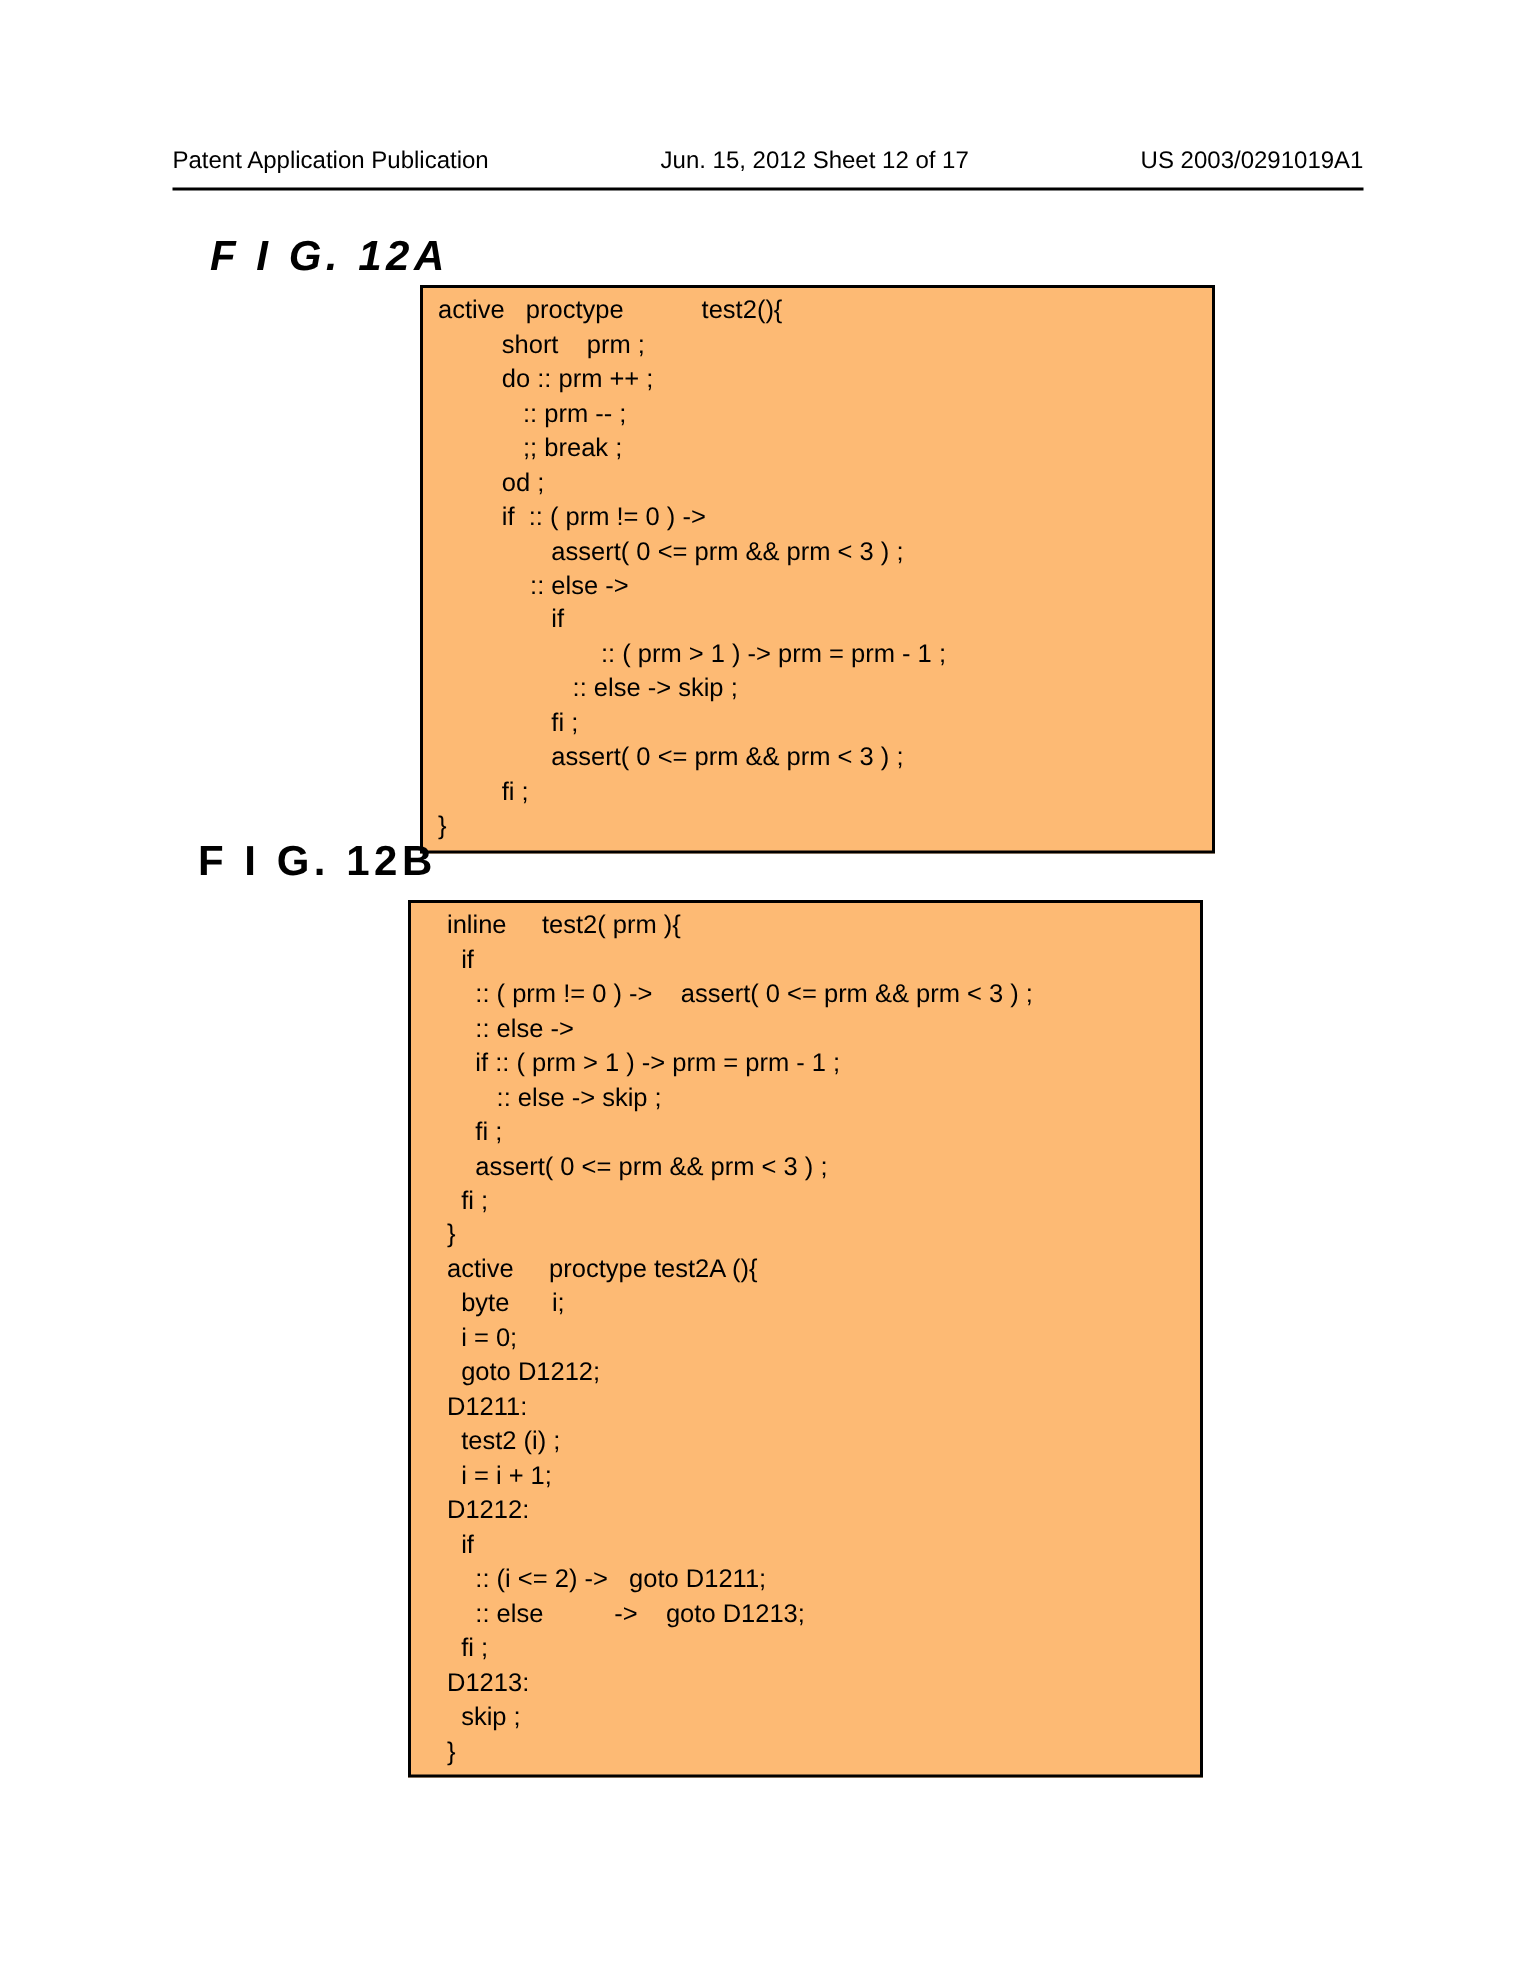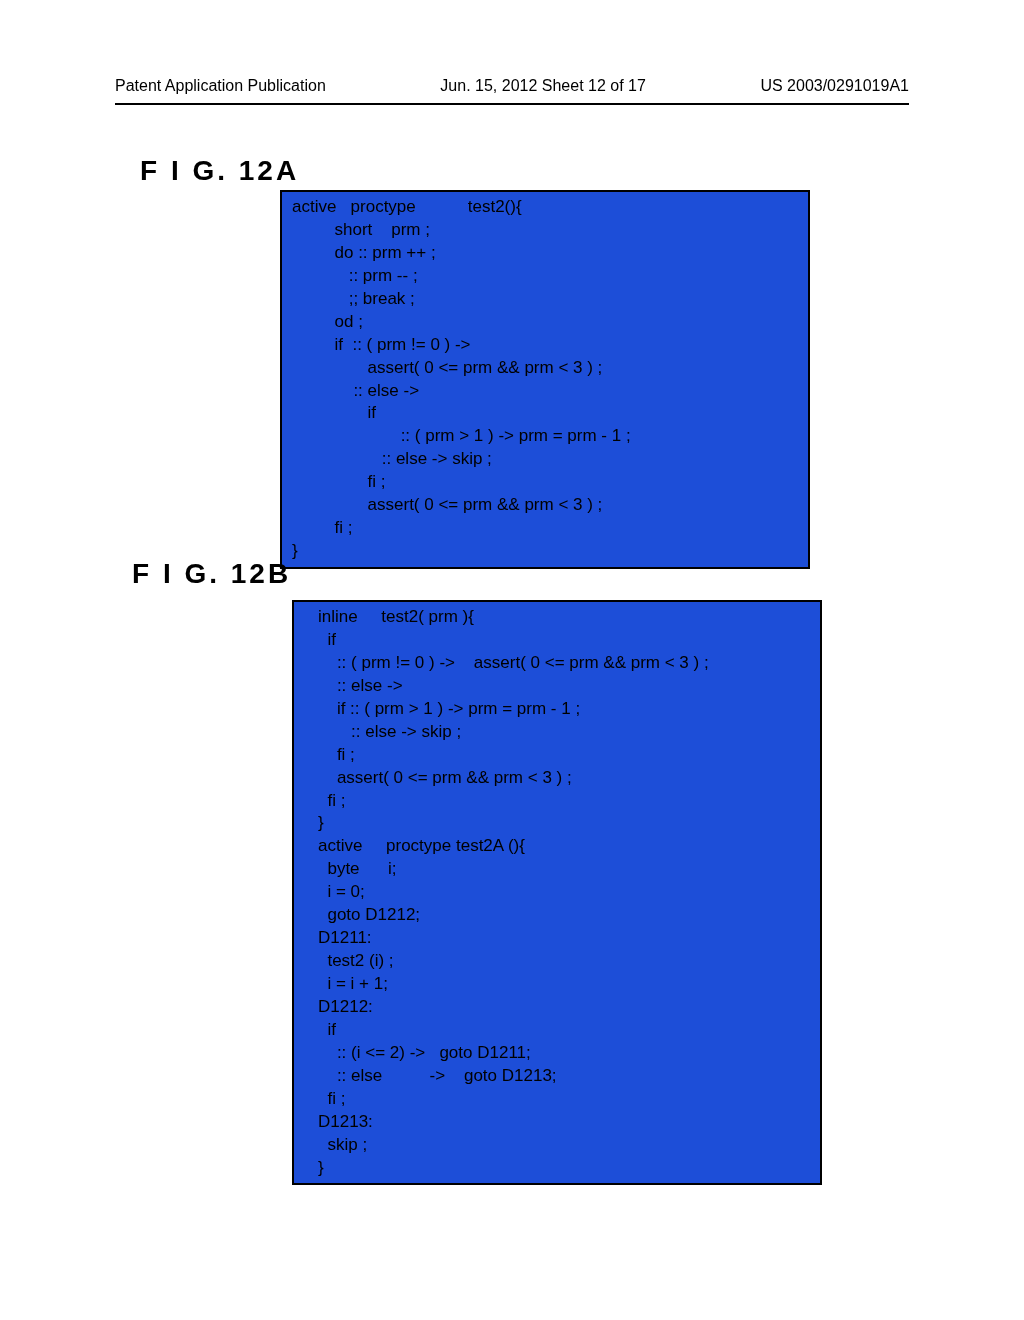--- a/index.html
+++ b/index.html
@@ -10,62 +10,63 @@
     body {
       background: #ffffff;
       font-family: Arial, Helvetica, sans-serif;
       width: 1024px;
       height: 1320px;
       position: relative;
     }
     .page-header {
       display: flex;
       justify-content: space-between;
-      padding: 77px 115px 8px 115px;
+      padding: 99px 115px 8px 115px;
       border-bottom: 2px solid #000;
       margin: 0 115px 0 115px;
       font-size: 16px;
       padding-left: 0;
       padding-right: 0;
     }
     .figure-label {
       font-size: 28px;
       font-weight: bold;
       letter-spacing: 3px;
       font-family: Arial, Helvetica, sans-serif;
     }
     .fig-12a-label {
       position: absolute;
       top: 155px;
       left: 140px;
+      font-style: italic;
     }
     .fig-12b-label {
       position: absolute;
       top: 558px;
       left: 132px;
     }
     .code-box {
       border: 2px solid #000;
-      background: #1d4ed8;
+      background: #fdba74;
       font-family: Arial, Helvetica, sans-serif;
       font-size: 17px;
       line-height: 1.35;
       white-space: pre;
       padding: 4px 10px;
     }
     .box-a {
       position: absolute;
       top: 190px;
       left: 280px;
       width: 530px;
     }
     .box-b {
       position: absolute;
       top: 600px;
-      left: 292px;
+      left: 272px;
       width: 530px;
       padding-left: 24px;
     }
   </style>
 </head>
 <body>
 
 <div class="page-header">
   <span>Patent Application Publication</span>
   <span>Jun. 15, 2012  Sheet 12 of 17</span>

